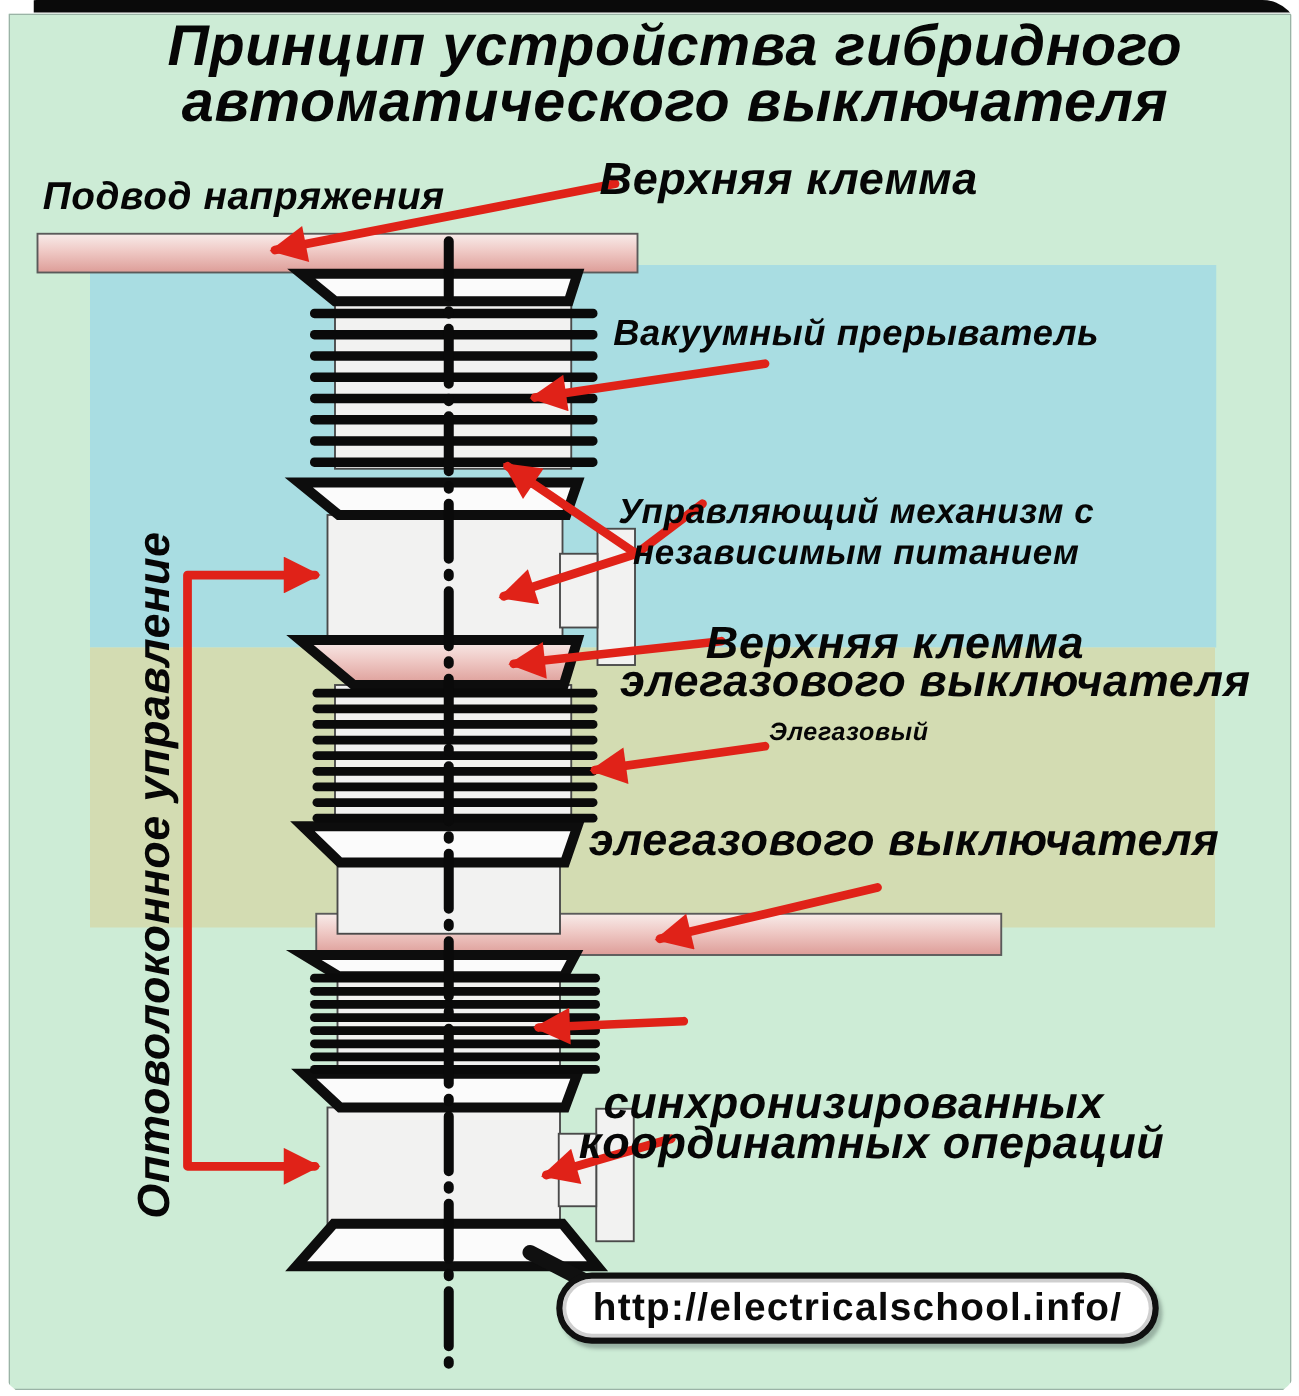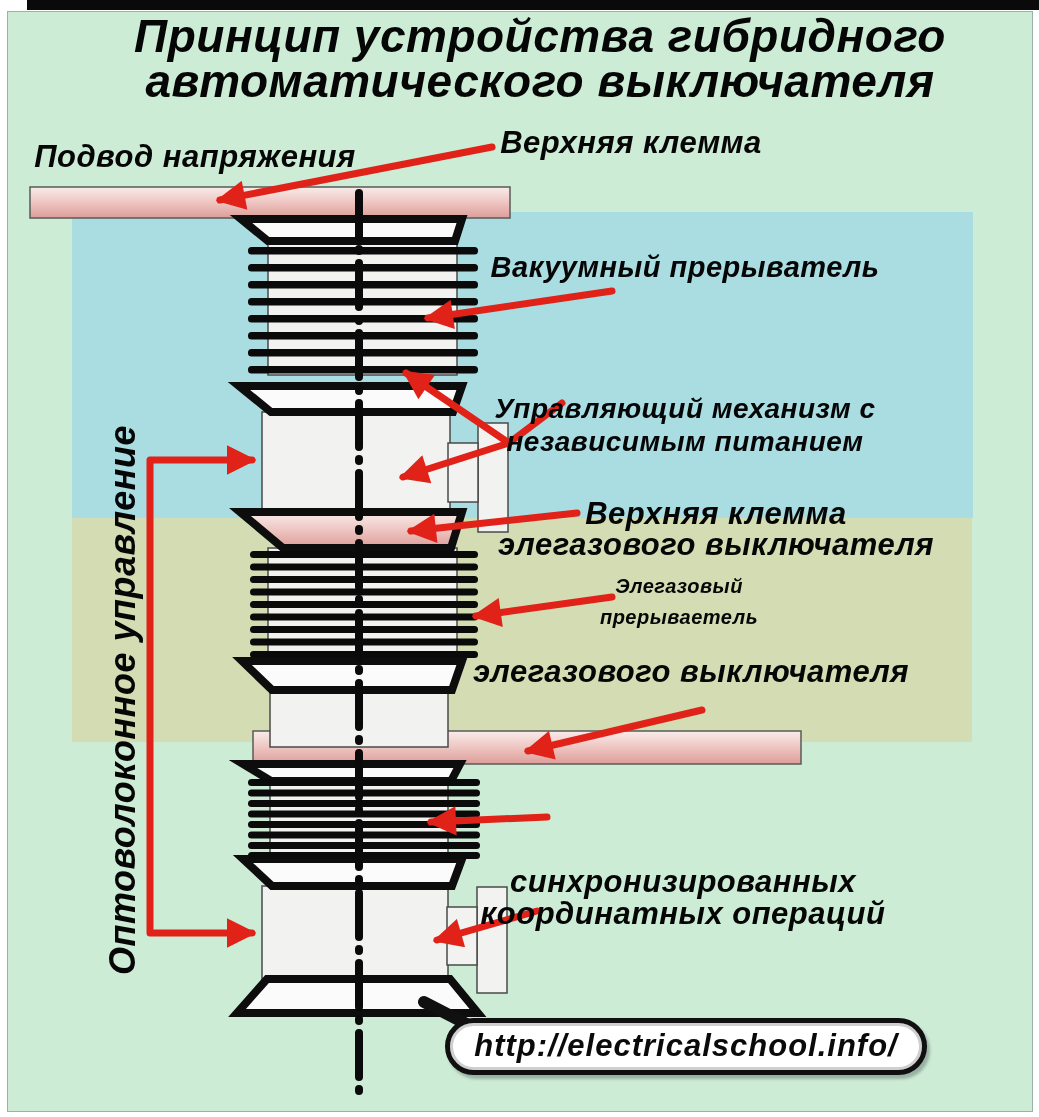--- a/index.html
+++ b/index.html
@@ -1,31 +1,31 @@
 <!DOCTYPE html>
 <html><head>
 <meta charset="utf-8">
 <style>
   html,body{margin:0;padding:0;background:#ffffff;}
   .page{position:relative;width:1039px;height:1117px;background:#ffffff;overflow:hidden;
-        font-family:"Liberation Sans", sans-serif;}
+        font-family:"Liberation Sans", sans-serif;border-radius:29px;}
   .canvas-green{position:absolute;left:7px;top:11px;width:1024px;height:1099px;
         background:#cdecd6;border:1px solid #9ab3a6;}
   .top-black-bar{position:absolute;left:27px;top:0;width:1012px;height:10px;background:#0a0a0a;}
   svg.draw{position:absolute;left:0;top:0;}
   .lbl{position:absolute;color:#060606;font-style:italic;font-weight:700;
        text-align:center;letter-spacing:.5px;white-space:nowrap;}
   .title{font-size:46px;line-height:45px;}
   .l29{font-size:29px;line-height:31px;}
-  .l27{font-size:31px;line-height:31px;}
+  .l27{font-size:36px;line-height:31px;}
   .vert{transform:rotate(-90deg);transform-origin:50% 50%;font-size:36px;}
   .badge{position:absolute;left:445px;top:1018px;width:482px;height:57px;box-sizing:border-box;
        background:#ffffff;border:5px solid #101010;border-radius:29px;
        box-shadow:3px 4px 3px rgba(110,130,120,.55), inset 0 0 0 3px #cfcfcf;
-       color:#0a0a0a;font-style:italic;font-weight:700;font-size:31px;line-height:46px;
+       color:#0a0a0a;font-weight:700;font-size:31px;line-height:46px;
        text-align:center;letter-spacing:1px;}
 </style>
 </head>
 <body>
 
 <div class="page">
   <div class="canvas-green"></div>
   <div class="top-black-bar"></div>
 
   <svg class="draw" width="1039" height="1117" viewBox="0 0 1039 1117">
@@ -137,21 +137,20 @@
 
   <div class="lbl l29" style="left:465px;top:252px;width:440px;">Вакуумный прерыватель</div>
 
   <div class="lbl l27" style="left:496px;top:498px;width:440px;">
     <div>Верхняя клемма</div>
     <div>элегазового выключателя</div>
   </div>
 
   <div class="lbl l27" style="left:459px;top:571px;width:440px;font-size:20px;">
     <div>Элегазовый</div>
-    <div>прерываетель</div>
   </div>
 
   <div class="lbl l27" style="left:471px;top:656px;width:440px;">
     <div>элегазового выключателя</div>
   </div>
 
 
   <div class="lbl l27" style="left:463px;top:866px;width:440px;line-height:32px;">
     <div>синхронизированных</div>
     <div>координатных операций</div>

